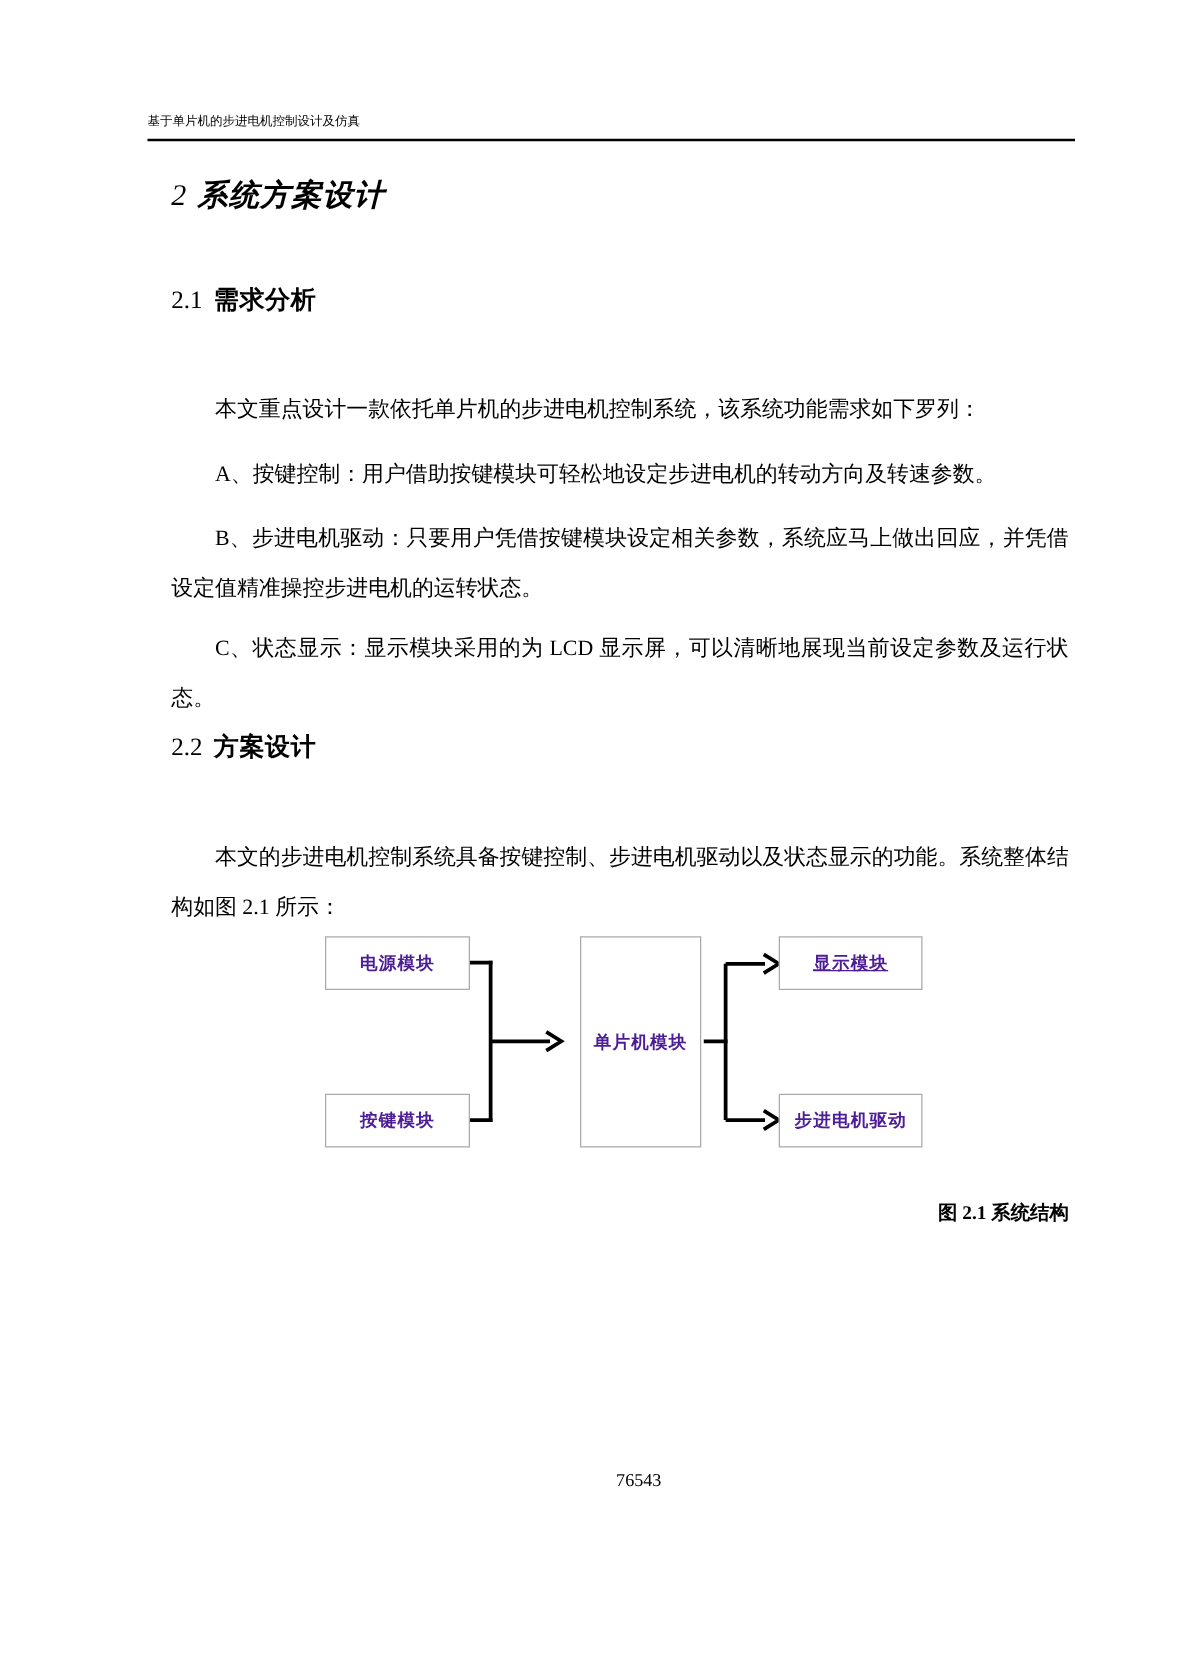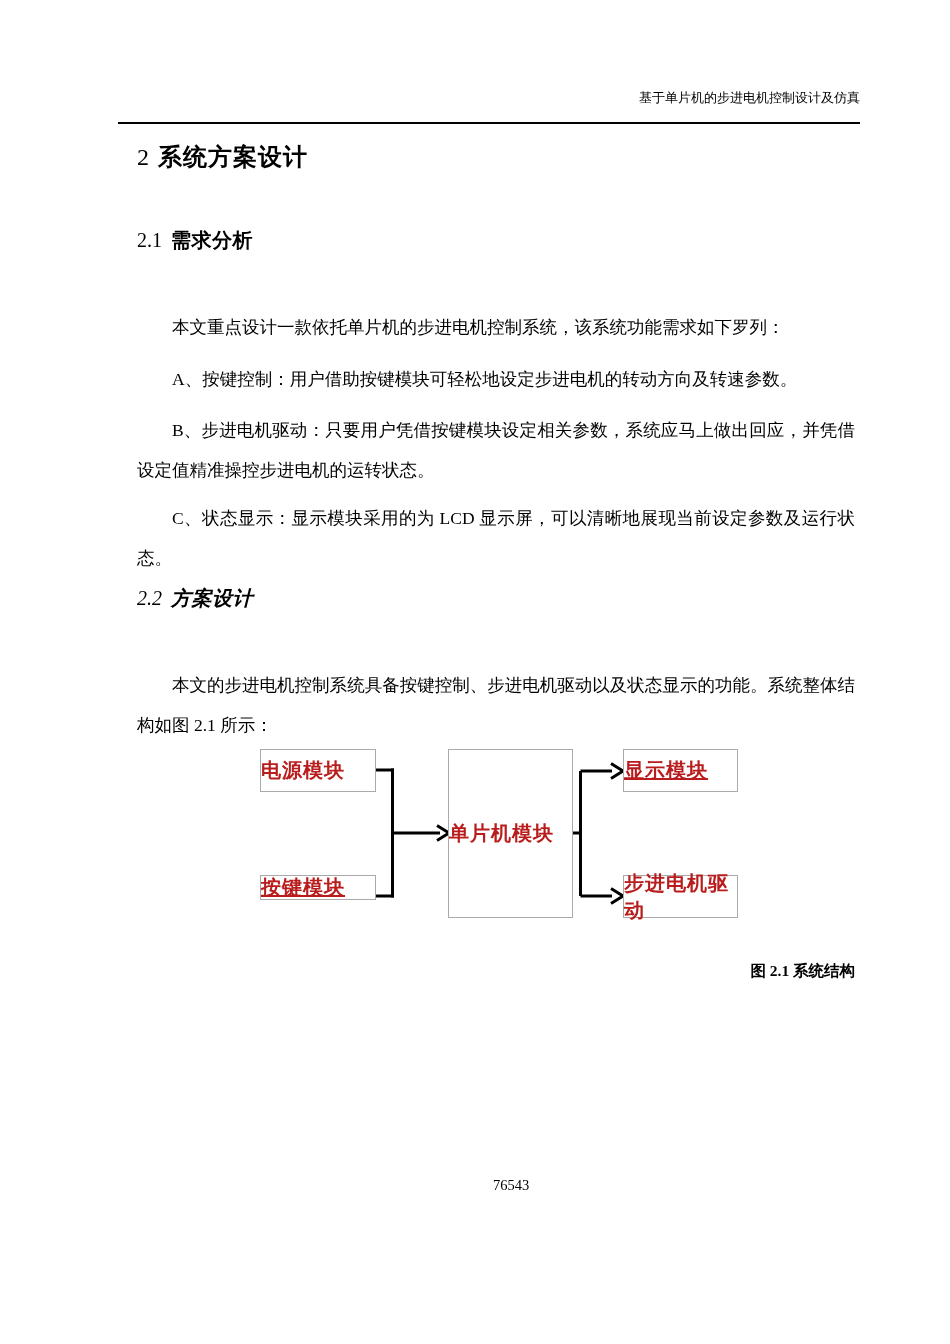--- a/index.html
+++ b/index.html
@@ -5,28 +5,28 @@
 <style>
   html,body { margin:0; padding:0; background:#ffffff; }
   .page {
     position:relative; width:950px; height:1344px; margin:0 auto;
     background:#ffffff; color:#000;
     font-family:"Liberation Serif","DejaVu Serif",serif;
     overflow:hidden;
   }
   .running-head {
     position:absolute; left:118px; top:89px; width:742px;
-    text-align:right; font-size:13px; line-height:18px;
-    padding-bottom:15px; border-bottom:2px solid #000000;
+    text-align:left; font-size:10px; line-height:18px;
+    padding-bottom:4px; border-bottom:2px solid #000000;
   }
   .chapter-title {
     position:absolute; left:137px; top:142px;
     font-family:"Liberation Sans","DejaVu Sans",sans-serif;
     font-weight:bold; font-size:24px; line-height:30px;
-    letter-spacing:1px; white-space:nowrap;
+    letter-spacing:1px; white-space:nowrap;font-style:italic;
   }
   .section-title {
     position:absolute; left:137px;
     font-family:"Liberation Sans","DejaVu Sans",sans-serif;
     font-weight:bold; font-size:20px; line-height:26px;
     letter-spacing:0.5px; white-space:nowrap;
   }
   .h-num {
     font-family:"Liberation Serif","DejaVu Serif",serif;
     font-weight:normal; margin-right:9px; letter-spacing:0;
@@ -34,28 +34,28 @@
   .para {
     position:absolute; left:137px; width:718px;
     font-size:17.5px; line-height:40px;
     text-align:justify; text-indent:35px;
   }
   .figure { position:absolute; left:0; top:735px; width:950px; height:200px; }
   .figure svg { position:absolute; left:0; top:0; }
   .node {
     position:absolute; box-sizing:border-box;
     border:1px solid #aaaaaa; background:#ffffff;
-    display:flex; align-items:center; 
+    display:flex; align-items:center; justify-content:center;
     font-family:"Liberation Sans","DejaVu Sans",sans-serif;
-    font-weight:bold; font-size:20px; color:#b91c1c;
+    font-weight:bold; font-size:14px; color:#4c1d95;
     letter-spacing:1px;
   }
   .node-power   { left:260px; top:14px;  width:116px; height:43px; }
-  .node-keypad  { left:260px; top:140px; width:116px; height:25px;text-decoration:underline; }
-  .node-mcu     { left:448px; top:14px;  width:125px; height:169px; }
+  .node-keypad  { left:260px; top:140px; width:116px; height:43px; }
+  .node-mcu     { left:464px; top:14px;  width:97px; height:169px; }
   .node-display { left:623px; top:14px;  width:115px; height:43px;text-decoration:underline; }
   .node-stepper { left:623px; top:140px; width:115px; height:43px; }
   .figure-caption {
     position:absolute; left:137px; top:960px; width:718px;
     text-align:right; font-weight:bold; font-size:15.5px; line-height:22px;
   }
   .page-number {
     position:absolute; left:137px; top:1176px; width:748px;
     text-align:center; font-size:14.5px; line-height:18px;
   }
@@ -78,21 +78,21 @@
   </div>
 
   <p class="para" style="top:289px;">本文重点设计一款依托单片机的步进电机控制系统，该系统功能需求如下罗列：</p>
 
   <p class="para" style="top:341px;">A、按键控制：用户借助按键模块可轻松地设定步进电机的转动方向及转速参数。</p>
 
   <p class="para" style="top:480px;">C、状态显示：显示模块采用的为 LCD 显示屏，可以清晰地展现当前设定参数及运行状态。</p>
 
   <p class="para" style="top:392px;">B、步进电机驱动：只要用户凭借按键模块设定相关参数，系统应马上做出回应，并凭借设定值精准操控步进电机的运转状态。</p>
 
-  <div class="section-title" style="top:585px;font-style:italic;">
+  <div class="section-title" style="top:585px;">
     <span class="h-num">2.2</span><span>方案设计</span>
   </div>
 
   <p class="para" style="top:647px;">本文的步进电机控制系统具备按键控制、步进电机驱动以及状态显示的功能。系统整体结构如图 2.1 所示：</p>
 
   <div class="figure">
     <svg width="950" height="200" viewBox="0 0 950 200">
       <g stroke="#000000" stroke-width="3" fill="none">
 
         <line x1="376" y1="35" x2="394" y2="35"></line>

